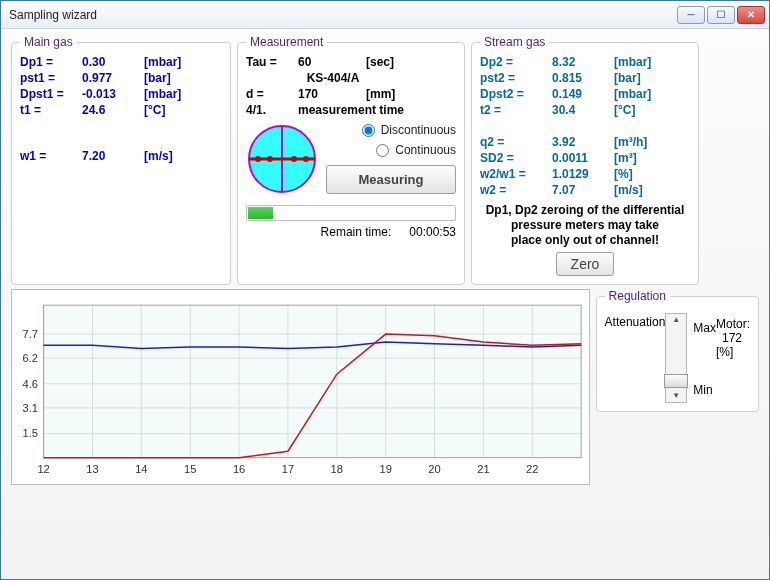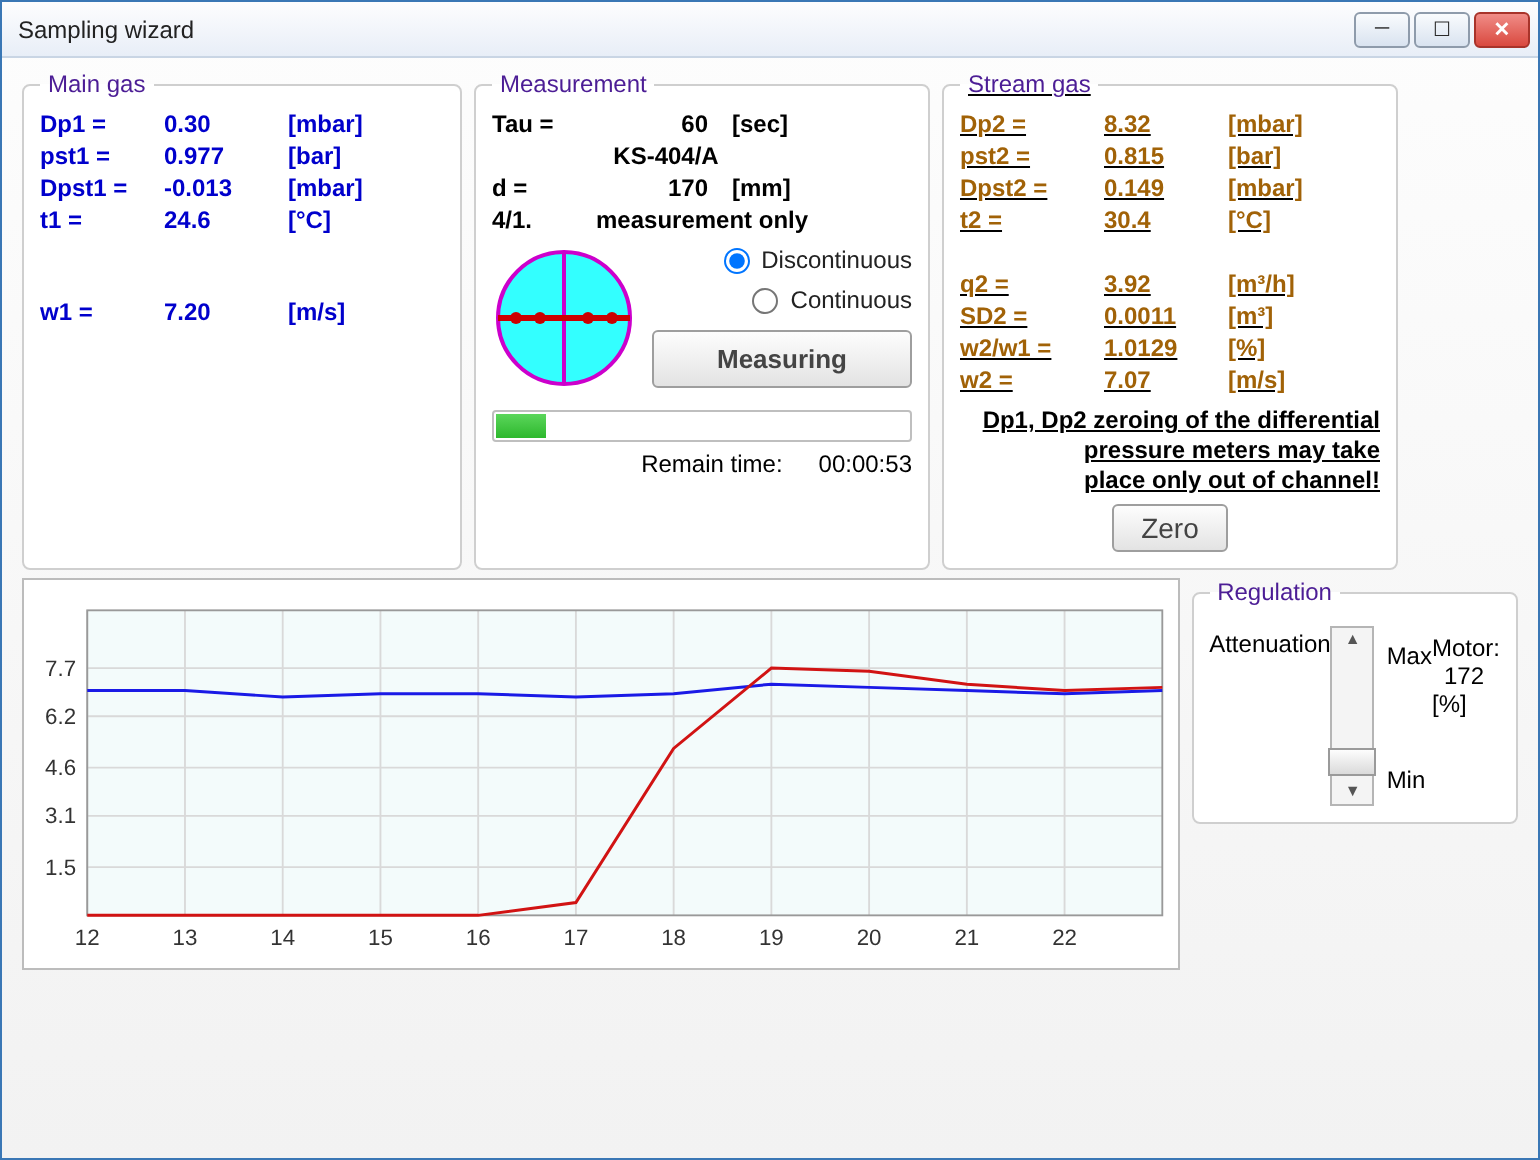--- a/index.html
+++ b/index.html
@@ -9,42 +9,42 @@
 .titlebar .title { flex: 1; color: #222; }
 .winbtns { display: flex; gap: 2px; }
 .winbtn { width: 28px; height: 18px; border: 1px solid #8e9bab; border-radius: 3px; background: linear-gradient(to bottom,#f9fbfd,#d9e3f0); display: flex; align-items: center; justify-content: center; font-size: 10px; color: #2a2a2a; }
 .winbtn.close { background: linear-gradient(to bottom,#f08c87,#d9493f); border-color: #a8332a; color: #fff; font-weight: bold; }
 .content { flex: 1; padding: 6px 10px 8px 10px; display: flex; flex-direction: column; gap: 4px; }
 .toprow { display: flex; gap: 6px; }
 fieldset { border: 1px solid #cfcfcf; border-radius: 4px; padding: 6px 8px 8px 8px; margin: 0; background: #fff; }
 legend { padding: 0 4px; color: #4c1d95; }
 .maingas { width: 220px; }
 .measurement { width: 228px; }
-.streamgas { width: 228px; position: relative; text-decoration: underline; }
+.streamgas { width: 228px; position: relative; }
 .kv { display: grid; grid-template-columns: 62px 62px 60px; row-gap: 2px; }
 .kv.stream { grid-template-columns: 72px 62px 60px; }
 .kv span { color: #0000cc; font-weight: bold; }
-.kv.red span { color: #a16207; }
+.kv.red span { color: #0369a1; }
 .kv .spacer { grid-column: 1/-1; height: 28px; }
 .meas-grid { display: grid; grid-template-columns: 52px 56px 12px 54px; color: #000; font-weight: bold; row-gap: 2px; align-items: center; }
 .meas-grid .l { text-align: left; }
-.meas-grid .c { text-align: right; }
+.meas-grid .c { text-align: left; }
 .meas-grid .acr { grid-column: 1/-1; text-align: center; }
 .meas-body { display: flex; gap: 8px; margin-top: 6px; }
 .compass { width: 72px; height: 72px; }
 .compass svg { width: 72px; height: 72px; }
 .radios { display: flex; flex-direction: column; gap: 6px; }
 .radios label { display: flex; align-items: center; gap: 6px; color: #222; justify-content: flex-end; }
 .btn { border: 1px solid #9e9e9e; border-radius: 3px; background: linear-gradient(to bottom,#fdfdfd,#e3e3e3); padding: 6px 14px; font-size: 13px; font-weight: bold; color: #444; cursor: pointer; }
 .btn.small { font-weight: normal; font-size: 14px; padding: 3px 14px; }
 .btn:disabled { color: #a0a0a0; }
 .progress { height: 16px; border: 1px solid #bfbfbf; border-radius: 2px; background: #fff; margin-top: 10px; position: relative; }
 .progress .fill { position: absolute; left: 1px; top: 1px; bottom: 1px; width: 12%; background: linear-gradient(to bottom,#5bd65b,#2db82d); }
 .remain { display: flex; justify-content: flex-end; gap: 18px; margin-top: 4px; color: #000; }
-.warn { color: #000; font-weight: bold; text-align: right; margin-top: 6px; line-height: 1.25; }
+.warn { color: #000; font-weight: bold; text-align: center; margin-top: 6px; line-height: 1.25; }
 .zero-row { text-align: center; margin-top: 4px; }
 .midrow { display: flex; gap: 6px; }
 .chart { flex: 1; border: 1px solid #bcbcbc; background: #fff; height: 196px; }
 .regulation { width: 104px; display: flex; flex-direction: row; }
 .reg-radios label { display: flex; align-items: center; gap: 6px; margin: 2px 0; }
 .att-label { margin-top: 6px; }
 .slider { margin-top: 4px; display: flex; align-items: stretch; gap: 6px; height: 90px; }
 .slider .track { width: 22px; border: 1px solid #b5b5b5; background: #f4f4f4; display: flex; flex-direction: column; align-items: center; justify-content: space-between; padding: 2px 0; }
 .slider .arrow { font-size: 8px; color: #555; line-height: 1; cursor: pointer; }
 .slider .thumb { width: 24px; height: 14px; background: linear-gradient(to bottom,#fdfdfd,#dadada); border: 1px solid #9a9a9a; margin: 4px -2px; }
@@ -97,21 +97,21 @@
           <span class="l">Tau =</span>
           <span class="c">60</span>
           <span></span>
           <span class="l">[sec]</span>
           <span class="acr">KS-404/A</span>
           <span class="l">d =</span>
           <span class="c">170</span>
           <span></span>
           <span class="l">[mm]</span>
           <span class="l">4/1.</span>
-          <span class="l" style="grid-column:2/5">measurement only</span>
+          <span class="l" style="grid-column:2/5">measurement time</span>
         </div>
         <div class="meas-body">
           <div class="compass">
             <svg viewBox="0 0 72 72">
               <rect x="0" y="0" width="72" height="72" fill="#fff"></rect>
               <circle cx="36" cy="36" r="33" fill="#33ffff" stroke="#cc00cc" stroke-width="2"></circle>
               <line x1="36" y1="3" x2="36" y2="69" stroke="#cc00cc" stroke-width="2"></line>
               <line x1="3" y1="36" x2="69" y2="36" stroke="#cc0000" stroke-width="3"></line>
               <circle cx="12" cy="36" r="3" fill="#cc0000"></circle>
               <circle cx="24" cy="36" r="3" fill="#cc0000"></circle>

